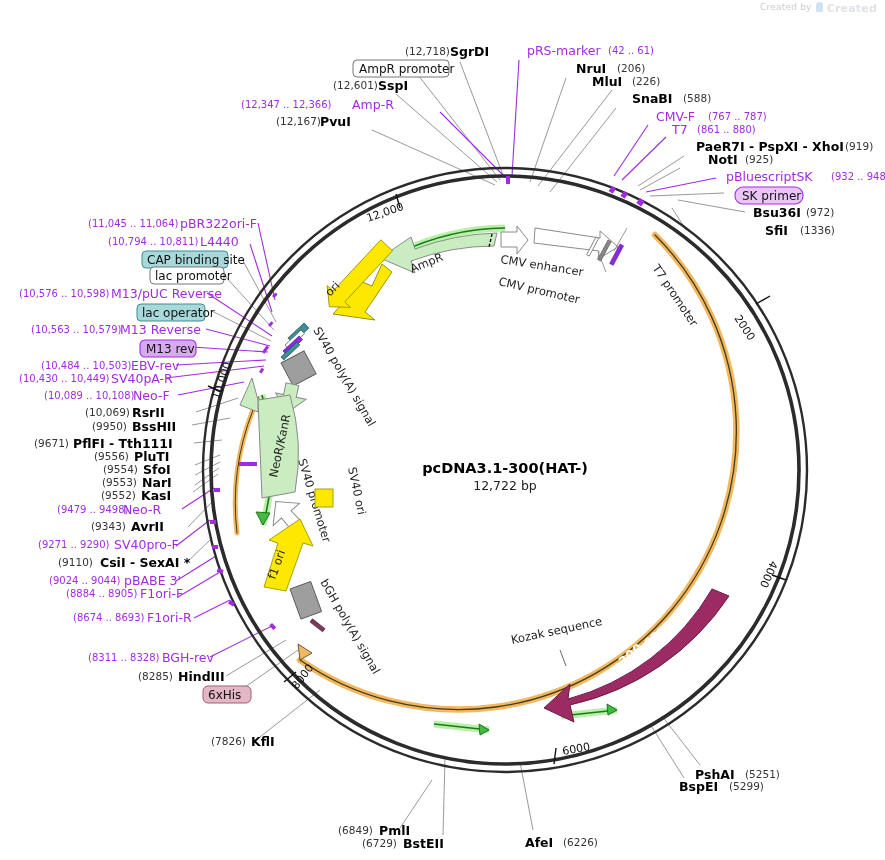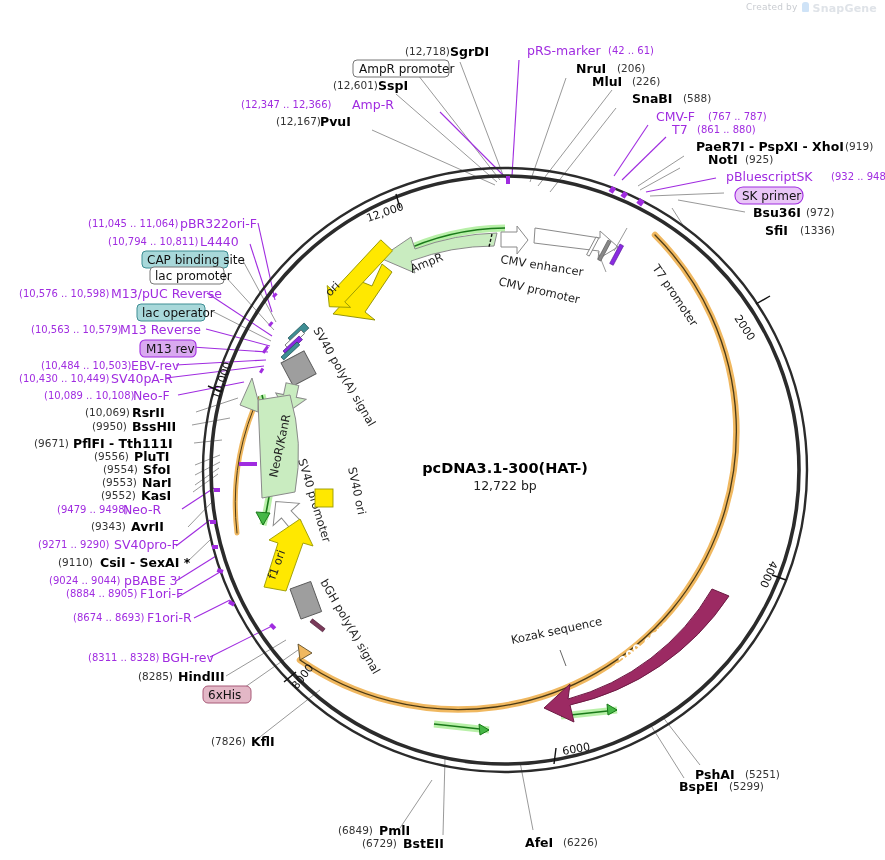--- a/index.html
+++ b/index.html
@@ -65,21 +65,21 @@
   .boxlab { font-size: 12px; fill: #111; }
 </style>
 </head>
 <body>
 
 <div id="stage">
 
   <div class="watermark">
     <span>Created by</span>
     <span class="sg-mark"></span>
-    <span class="sg-name">SnapGene</span>
+    <span class="sg-name">Created</span>
   </div>
 
   <svg id="map" viewBox="0 0 885 860" xmlns="http://www.w3.org/2000/svg">
 
     <defs>
       
     </defs>
 
     <g>
 

